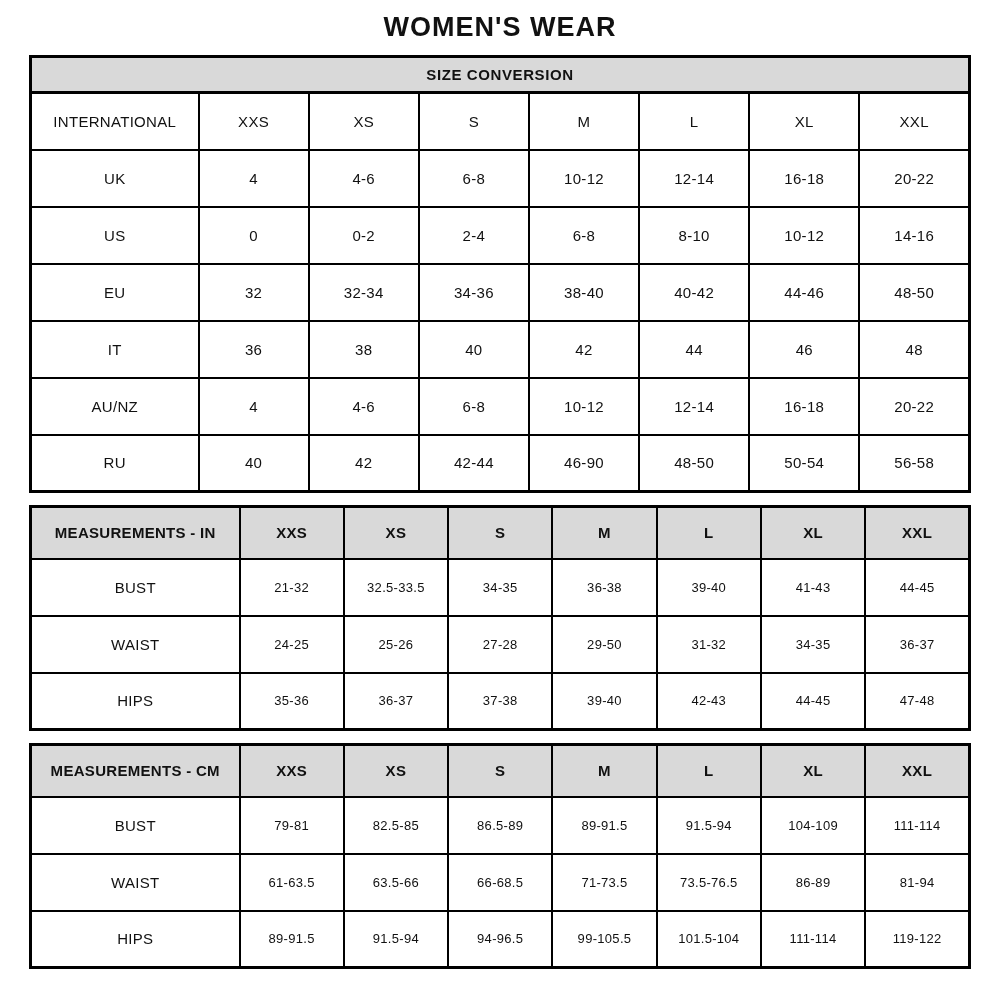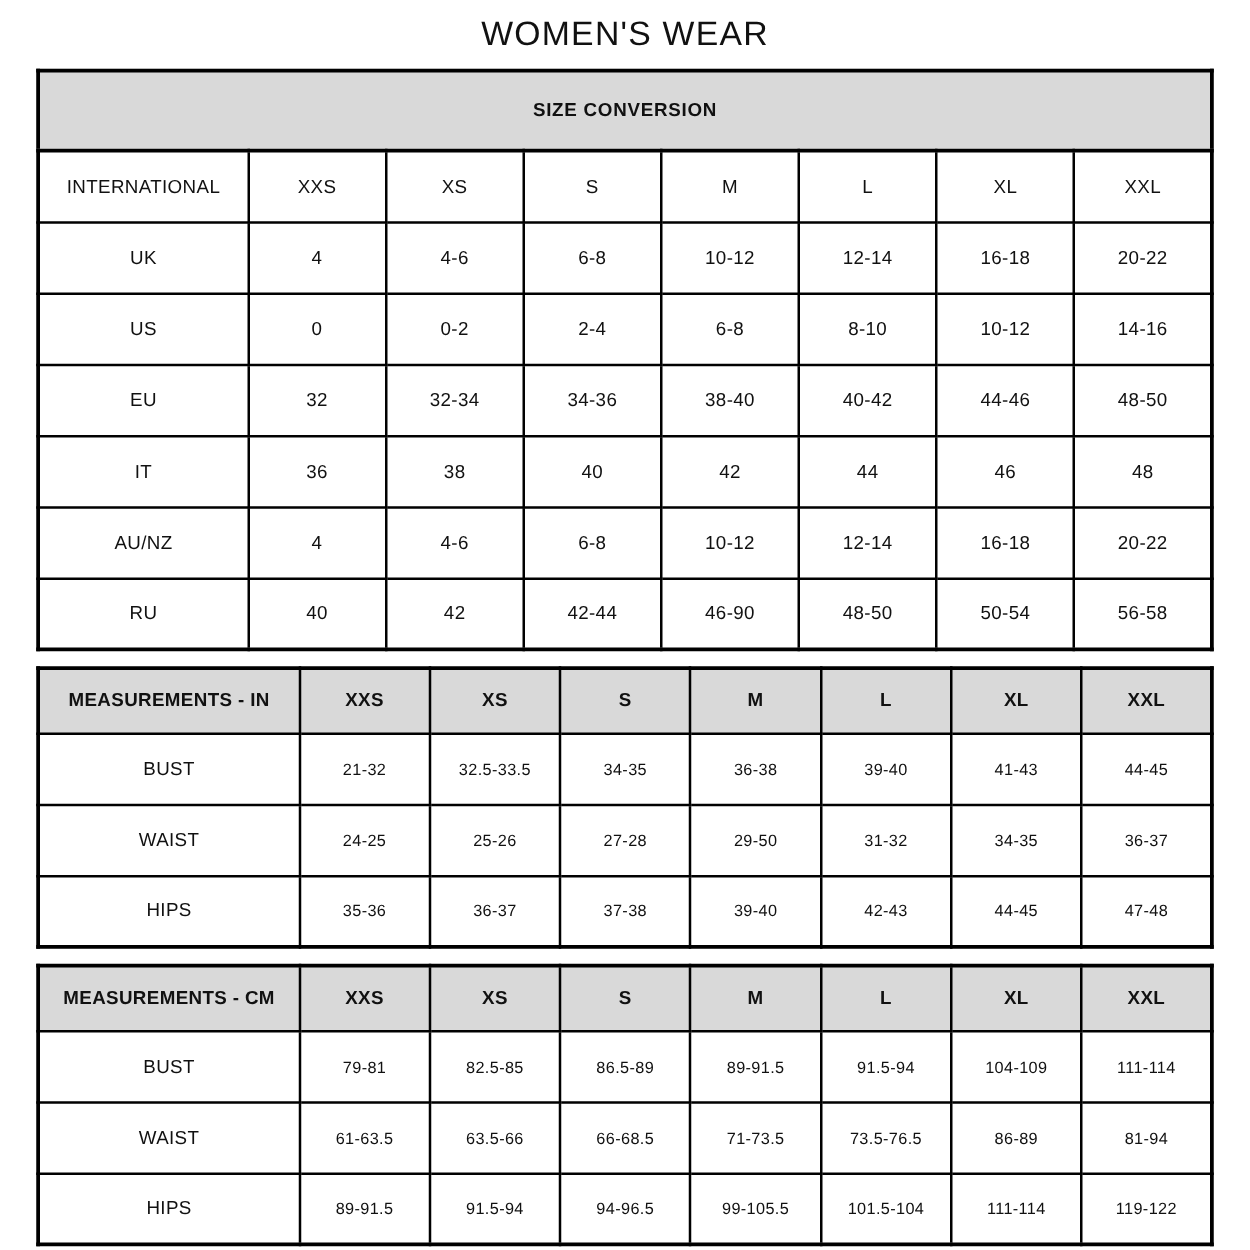--- a/index.html
+++ b/index.html
@@ -14,30 +14,30 @@
   .page {
     width: 1000px; height: 1000px;
     padding: 12px 29px 0 29px;
   }
   h1.title {
     margin: 0 0 13px 0;
     height: 30px;
     line-height: 30px;
     text-align: center;
     font-size: 27px;
-    font-weight: 400;
+    font-weight: 700;
     letter-spacing: 1px;
   }
   section.tbl { margin: 0 0 12px 0; }
 
   .band {
     border: 3px solid var(--border, #000);
     border-bottom: none;
     background: var(--header-bg, #d9d9d9);
-    height: 64px;
+    height: 36px;
     display: flex; align-items: center; justify-content: center;
     font-size: 15px; font-weight: 700; letter-spacing: 0.6px;
   }
 
   table.grid {
     width: 100%;
     border-collapse: collapse;
     table-layout: fixed;
     border: 3px solid var(--border, #000);
   }

